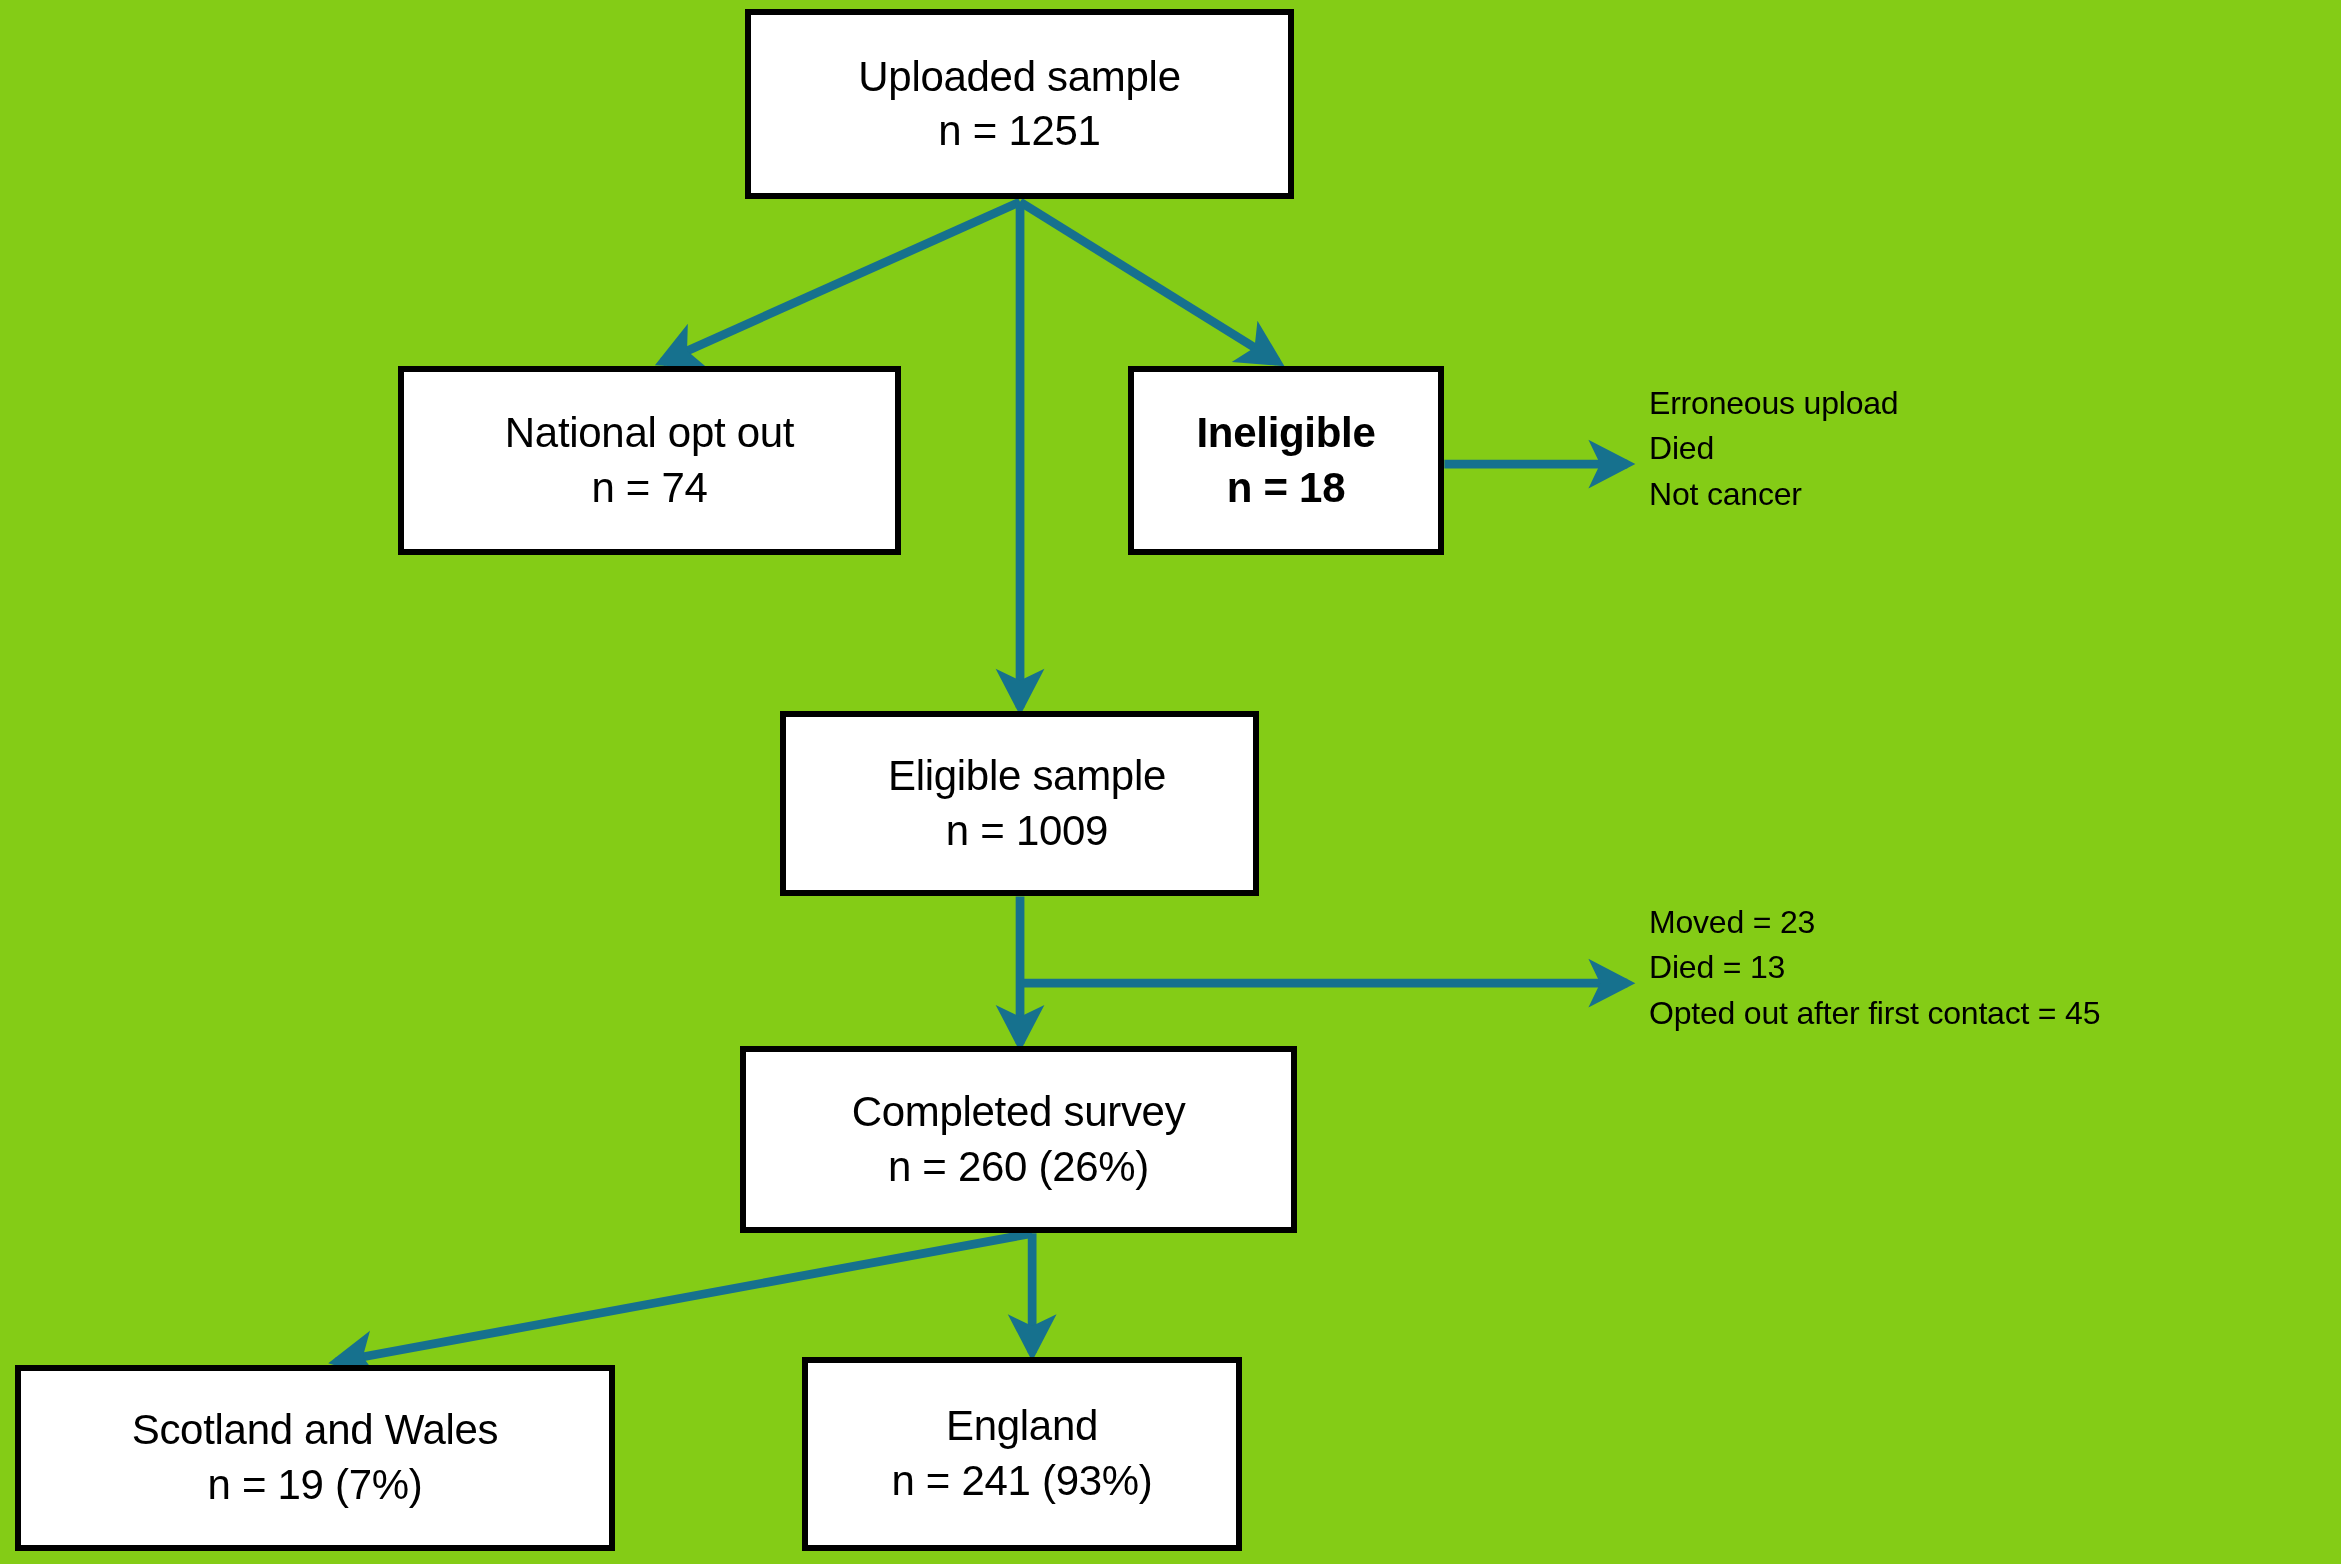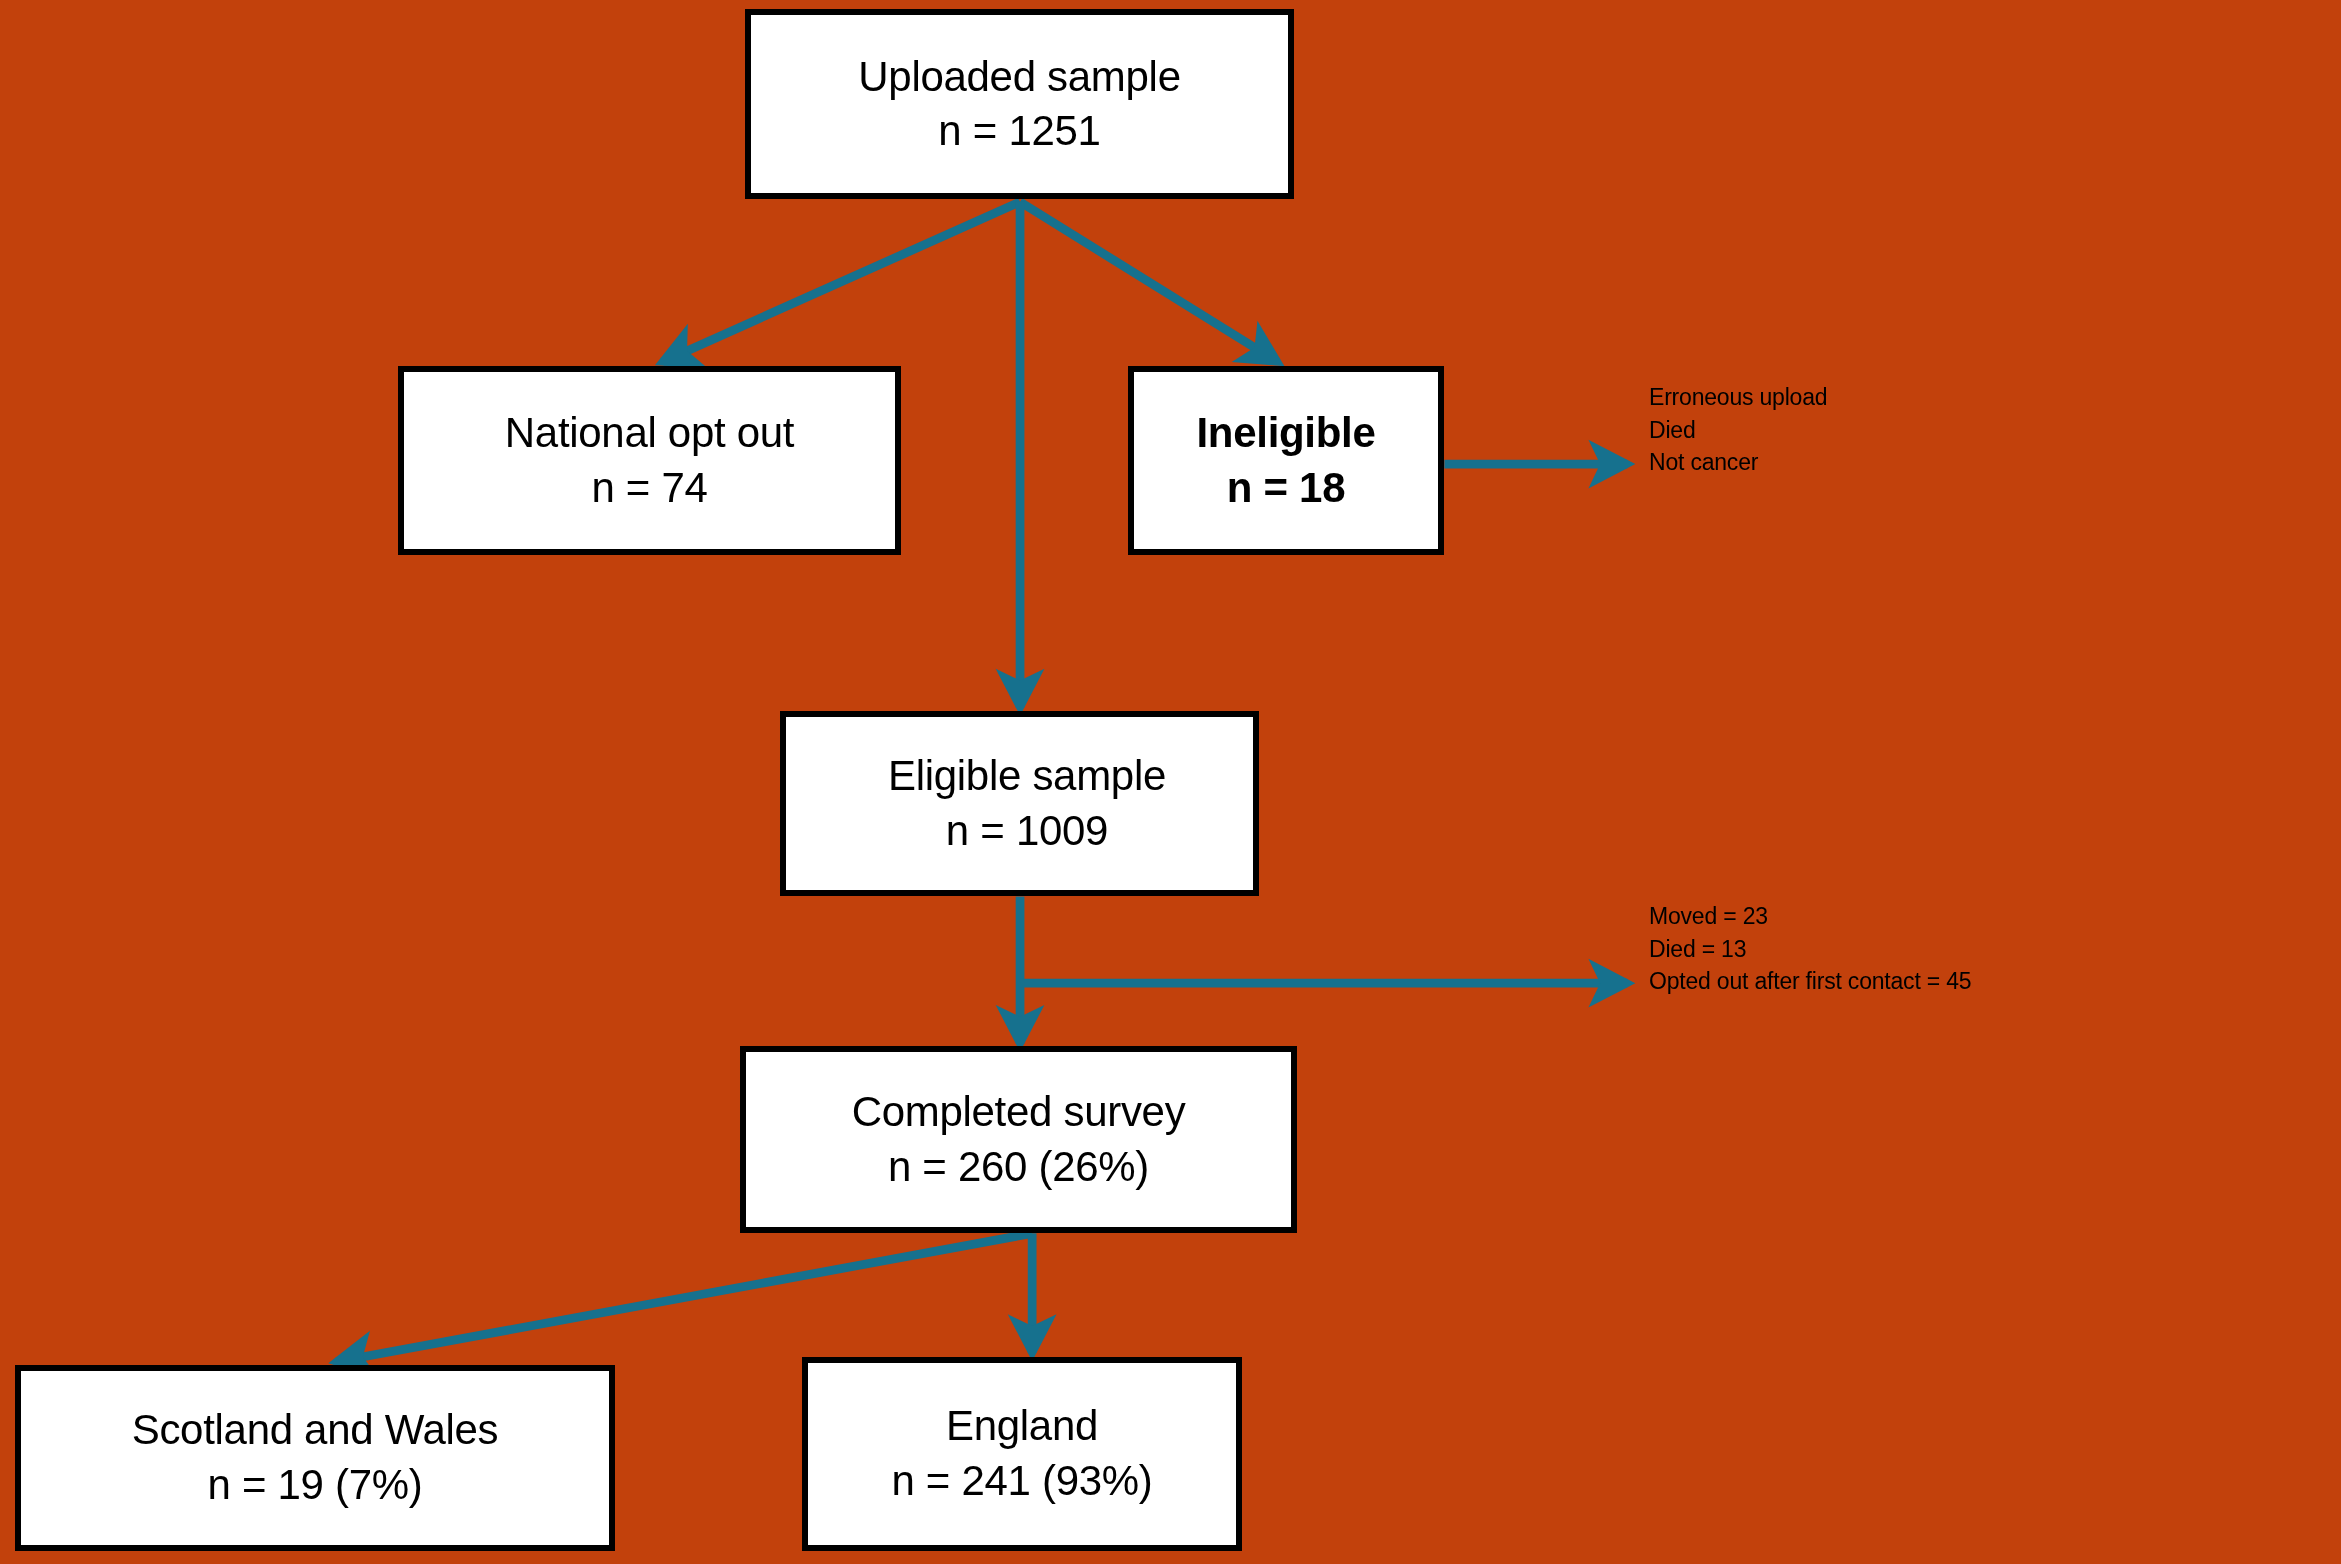--- a/index.html
+++ b/index.html
@@ -1,20 +1,20 @@
 <!DOCTYPE html>
 <html style="font-size:10.8px"><head>
 <meta charset="utf-8">
 <style>
   html,body{margin:0;padding:0;background:#ffffff;}
   #page{
     position:relative;
     width:2342px;
     height:1565px;
-    background:#c2410c;
+    background:#84cc16;
     overflow:hidden;
     font-family:"Liberation Sans", sans-serif;
   }
   .box{
     position:absolute;
     box-sizing:border-box;
     border:6px solid #000000;
     background:#ffffff;
     display:flex;
     flex-direction:column;
@@ -24,21 +24,21 @@
     color:#000000;
     font-size:42px;
     line-height:1.30;
     letter-spacing:-0.3px;
   }
   .box .line1{display:block;}
   .box .line2{display:block;}
   .note{
     position:absolute;
     color:#000000;
-    font-size:23px;
+    font-size:32px;
     line-height:1.42;
     white-space:nowrap;
     letter-spacing:-0.2px;
   }
   .note .nline{display:block;}
   svg.edges{
     position:absolute;
     left:0;top:0;
     width:2342px;
     height:1565px;

